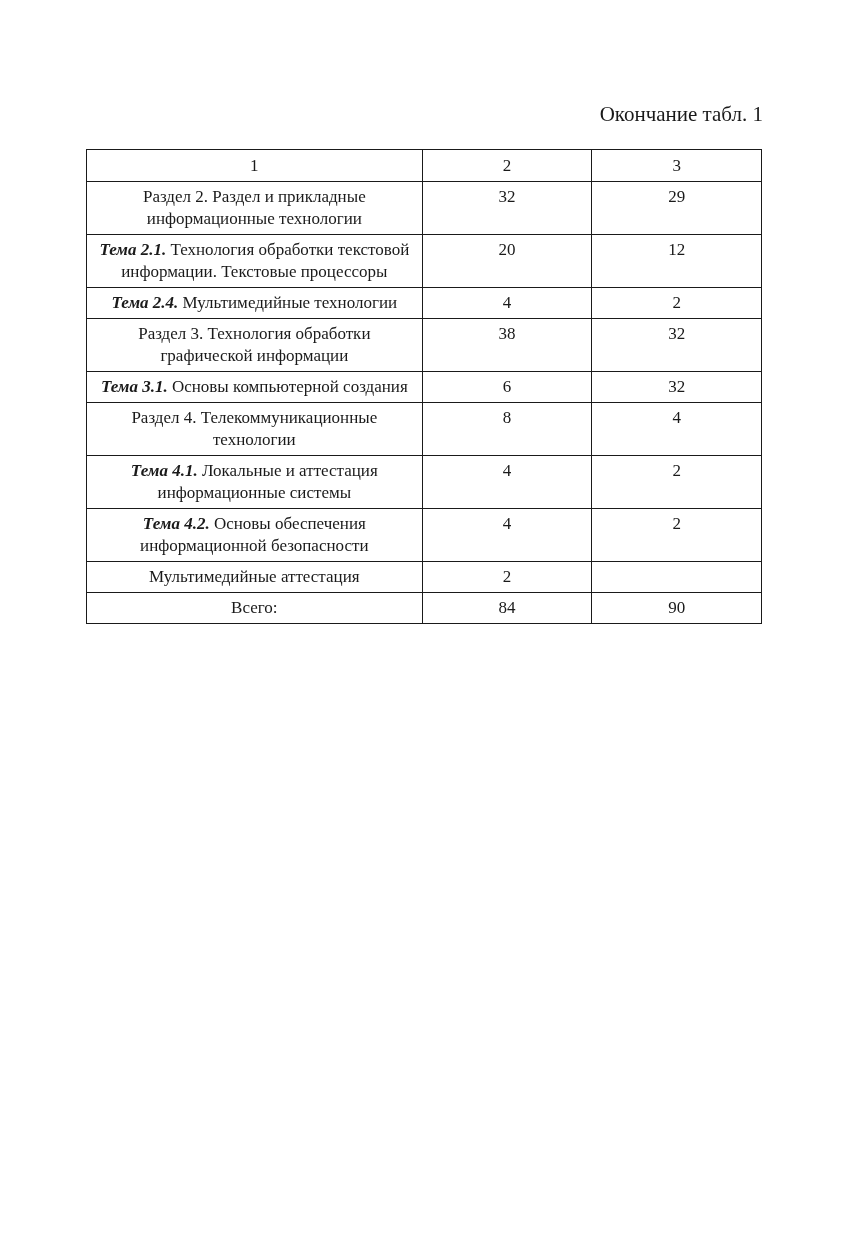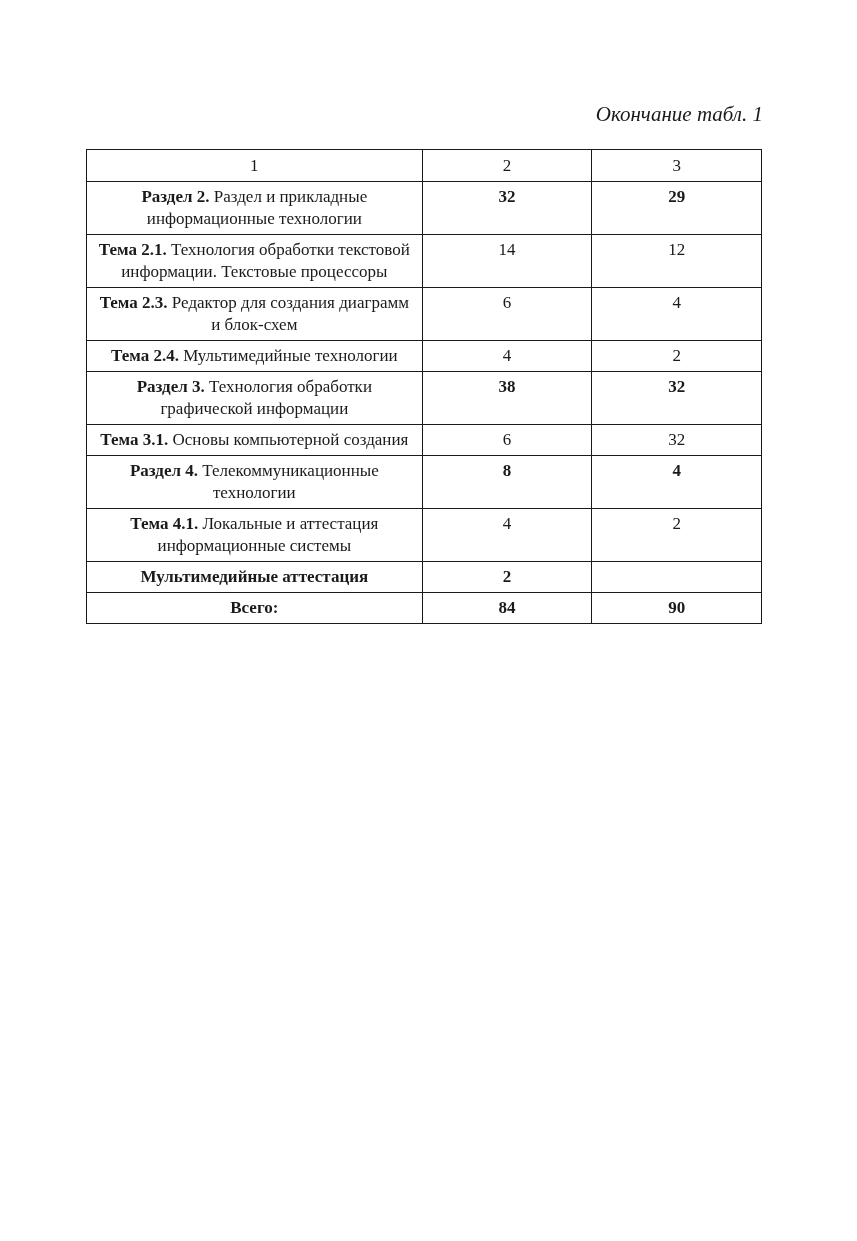--- a/index.html
+++ b/index.html
@@ -1,53 +1,48 @@
 <!DOCTYPE html>
 <html><head>
 <meta charset="utf-8">
 <style>
   html, body { margin: 0; padding: 0; background: #ffffff; }
   body { width: 857px; height: 1241px; position: relative; overflow: hidden;
          font-family: "Liberation Serif", "DejaVu Serif", serif; color: #1a1a1a; }
-  .caption { position: absolute; top: 102px; right: 94px; font-style: italic; font-size: 21px; }
+  .caption { position: absolute; top: 102px; right: 94px; font-size: 21px; }
   table { position: absolute; left: 86px; top: 149px; width: 676px; border-collapse: collapse; font-size: 17px; line-height: 22px; }
   td { border: 1px solid #1a1a1a; text-align: center; vertical-align: top; padding: 4px 6px 4px 6px; }
   td.c1 { width: 323px; }
   td.c2 { width: 157px; }
   td.c3 { width: 157px; }
   tr.hdr td { padding-top: 5px; padding-bottom: 4px; }
-  .b { font-weight: bold; }
-  .bi { font-weight: bold; }
+  .b { font-weight: normal; }
+  .bi { font-weight: bold; font-style: italic; }
 </style>
 </head>
 <body>
 
 <div class="caption">Окончание табл. 1</div>
 
 <table>
   <tbody id="tbody">
     <tr class="hdr">
       <td class="c1">1</td>
       <td class="c2">2</td>
       <td class="c3">3</td>
     </tr>
   <tr>
         <td class="c1"><span class="b">Раздел 2.</span><span> Раздел и прикладные информационные технологии</span></td>
         <td class="c2 b">32</td>
         <td class="c3 b">29</td>
       </tr>
       <tr>
         <td class="c1"><span class="bi">Тема 2.1.</span><span> Технология обработки текстовой информации. Текстовые процессоры</span></td>
-        <td class="c2">14</td>
+        <td class="c2">20</td>
         <td class="c3">12</td>
-      </tr>
-      <tr>
-        <td class="c1"><span class="bi">Тема 2.3.</span><span> Редактор для создания диаграмм и блок-схем</span></td>
-        <td class="c2">6</td>
-        <td class="c3">4</td>
       </tr>
       <tr>
         <td class="c1"><span class="bi">Тема 2.4.</span><span> Мультимедийные технологии</span></td>
         <td class="c2">4</td>
         <td class="c3">2</td>
       </tr>
       <tr>
         <td class="c1"><span class="b">Раздел 3.</span><span> Технология обработки графической информации</span></td>
         <td class="c2 b">38</td>
         <td class="c3 b">32</td>
@@ -61,20 +56,25 @@
         <td class="c1"><span class="b">Раздел 4.</span><span> Телекоммуникационные технологии</span></td>
         <td class="c2 b">8</td>
         <td class="c3 b">4</td>
       </tr>
       <tr>
         <td class="c1"><span class="bi">Тема 4.1.</span><span> Локальные и аттестация информационные системы</span></td>
         <td class="c2">4</td>
         <td class="c3">2</td>
       </tr>
       <tr>
+        <td class="c1"><span class="bi">Тема 4.2.</span><span> Основы обеспечения информационной безопасности</span></td>
+        <td class="c2">4</td>
+        <td class="c3">2</td>
+      </tr>
+      <tr>
         <td class="c1"><span class="b">Мультимедийные аттестация</span></td>
         <td class="c2 b">2</td>
         <td class="c3 b"></td>
       </tr>
       <tr>
         <td class="c1"><span class="b">Всего:</span></td>
         <td class="c2 b">84</td>
         <td class="c3 b">90</td>
       </tr>
     </tbody>

